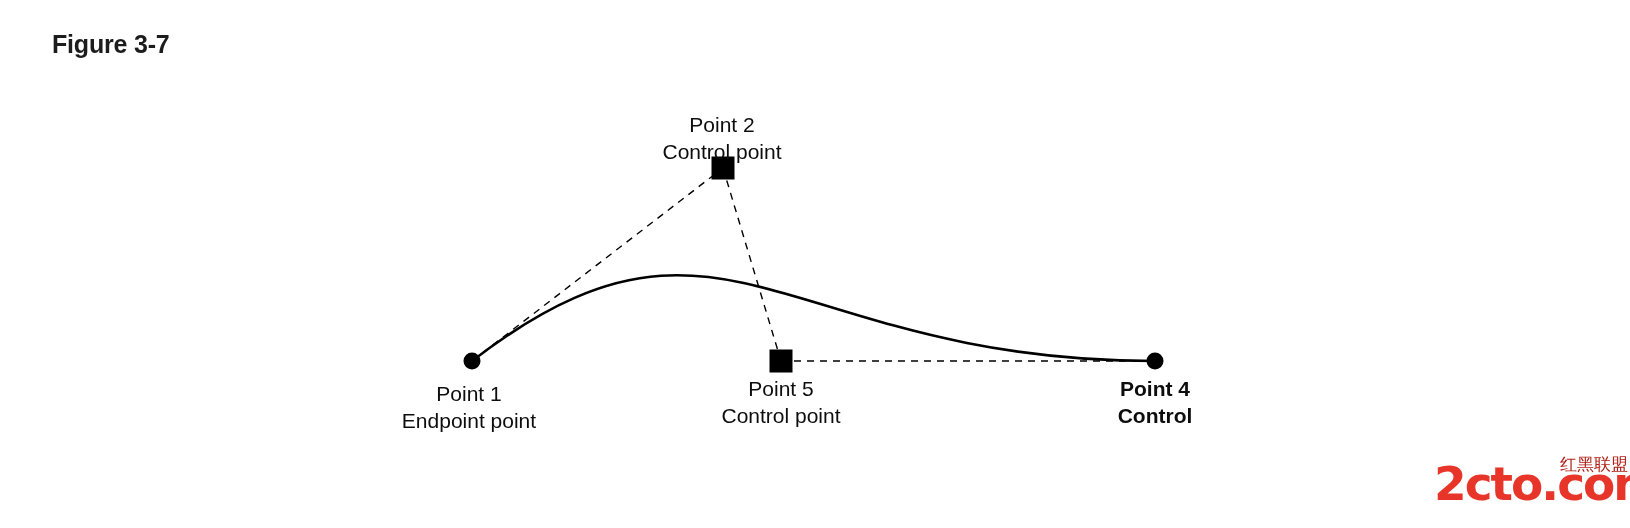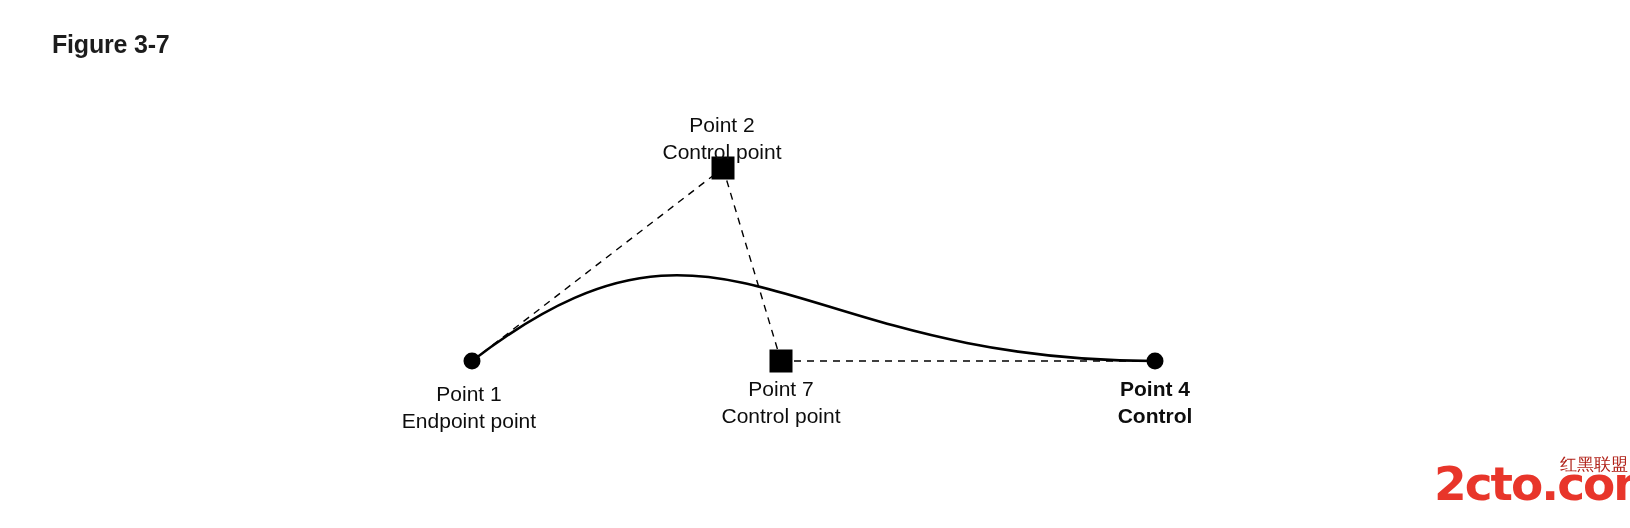--- a/index.html
+++ b/index.html
@@ -121,21 +121,21 @@
   <span class="ln">Point 2</span>
   <span class="ln">Control point</span>
 </div>
 
 <div class="point-label" id="label-point1">
   <span class="ln">Point 1</span>
   <span class="ln">Endpoint point</span>
 </div>
 
 <div class="point-label" id="label-point3">
-  <span class="ln">Point 7</span>
+  <span class="ln">Point 5</span>
   <span class="ln">Control point</span>
 </div>
 
 <div class="point-label" id="label-point4">
   <span class="ln">Point 4</span>
   <span class="ln">Control</span>
 </div>
 
 <div id="watermark">
   <span class="wm-main" style="color: rgb(232, 53, 42);">2cto.com</span>

